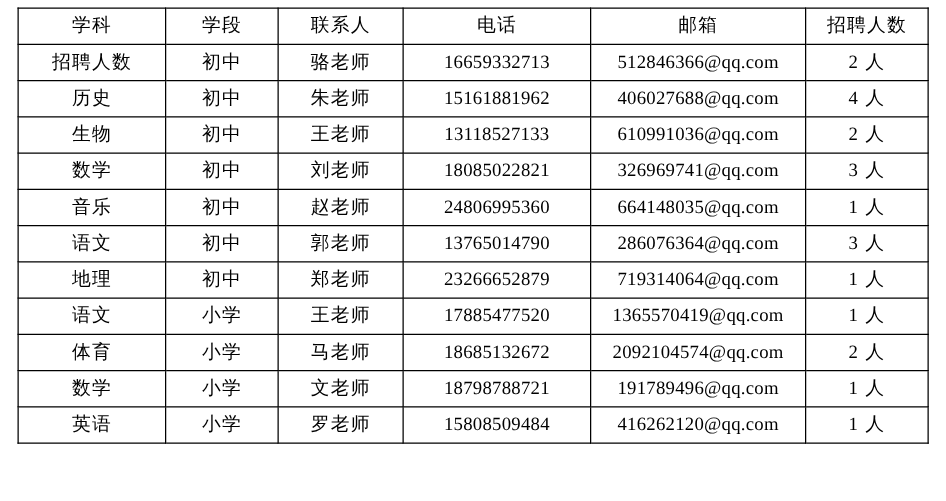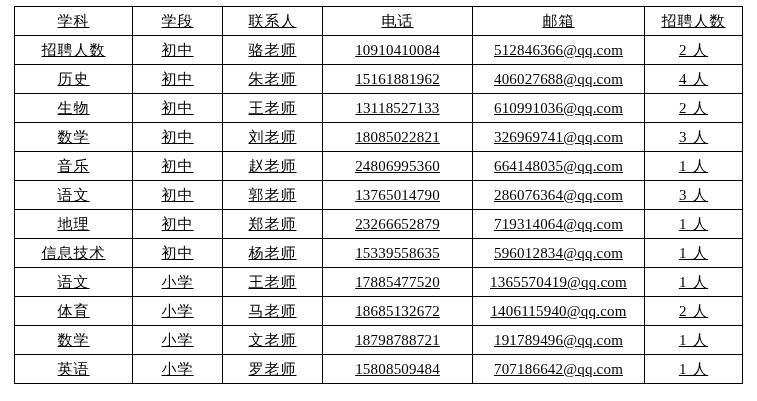--- a/index.html
+++ b/index.html
@@ -13,21 +13,20 @@
     font-family: "Liberation Serif", "DejaVu Serif", serif;
     color: #000000;
     overflow: hidden;
   }
   .sheet {
     position: relative;
     width: 757px;
     height: 301px;
     box-sizing: border-box;
     padding: 6px 14px 0 14px;
-    text-decoration: underline;
   }
   table.recruit-table {
     border-collapse: collapse;
     width: 728px;
     margin: 0 auto;
     table-layout: fixed;
   }
   table.recruit-table td {
     border: 1px solid #000000;
     height: 28px;
@@ -90,21 +89,21 @@
         <td class="cn">电话</td>
         <td class="cn">邮箱</td>
         <td class="cn">招聘人数</td>
       </tr>
     </thead>
     <tbody>
       <tr>
         <td class="cn">招聘人数</td>
         <td class="cn">初中</td>
         <td class="cn">骆老师</td>
-        <td class="num">10910410084</td>
+        <td class="num">16659332713</td>
         <td class="email">512846366@qq.com</td>
         <td class="count">2 人</td>
       </tr>
       <tr>
         <td class="cn">历史</td>
         <td class="cn">初中</td>
         <td class="cn">朱老师</td>
         <td class="num">15161881962</td>
         <td class="email">406027688@qq.com</td>
         <td class="count">4 人</td>
@@ -143,54 +142,46 @@
       </tr>
       <tr>
         <td class="cn">地理</td>
         <td class="cn">初中</td>
         <td class="cn">郑老师</td>
         <td class="num">23266652879</td>
         <td class="email">719314064@qq.com</td>
         <td class="count">1 人</td>
       </tr>
       <tr>
-        <td class="cn">信息技术</td>
-        <td class="cn">初中</td>
-        <td class="cn">杨老师</td>
-        <td class="num">15339558635</td>
-        <td class="email">596012834@qq.com</td>
-        <td class="count">1 人</td>
-      </tr>
-      <tr>
         <td class="cn">语文</td>
         <td class="cn">小学</td>
         <td class="cn">王老师</td>
         <td class="num">17885477520</td>
         <td class="email">1365570419@qq.com</td>
         <td class="count">1 人</td>
       </tr>
       <tr>
         <td class="cn">体育</td>
         <td class="cn">小学</td>
         <td class="cn">马老师</td>
         <td class="num">18685132672</td>
-        <td class="email">1406115940@qq.com</td>
+        <td class="email">2092104574@qq.com</td>
         <td class="count">2 人</td>
       </tr>
       <tr>
         <td class="cn">数学</td>
         <td class="cn">小学</td>
         <td class="cn">文老师</td>
         <td class="num">18798788721</td>
         <td class="email">191789496@qq.com</td>
         <td class="count">1 人</td>
       </tr>
       <tr>
         <td class="cn">英语</td>
         <td class="cn">小学</td>
         <td class="cn">罗老师</td>
         <td class="num">15808509484</td>
-        <td class="email">707186642@qq.com</td>
+        <td class="email">416262120@qq.com</td>
         <td class="count">1 人</td>
       </tr>
     </tbody>
   </table>
 </div>
 
 </body></html>

